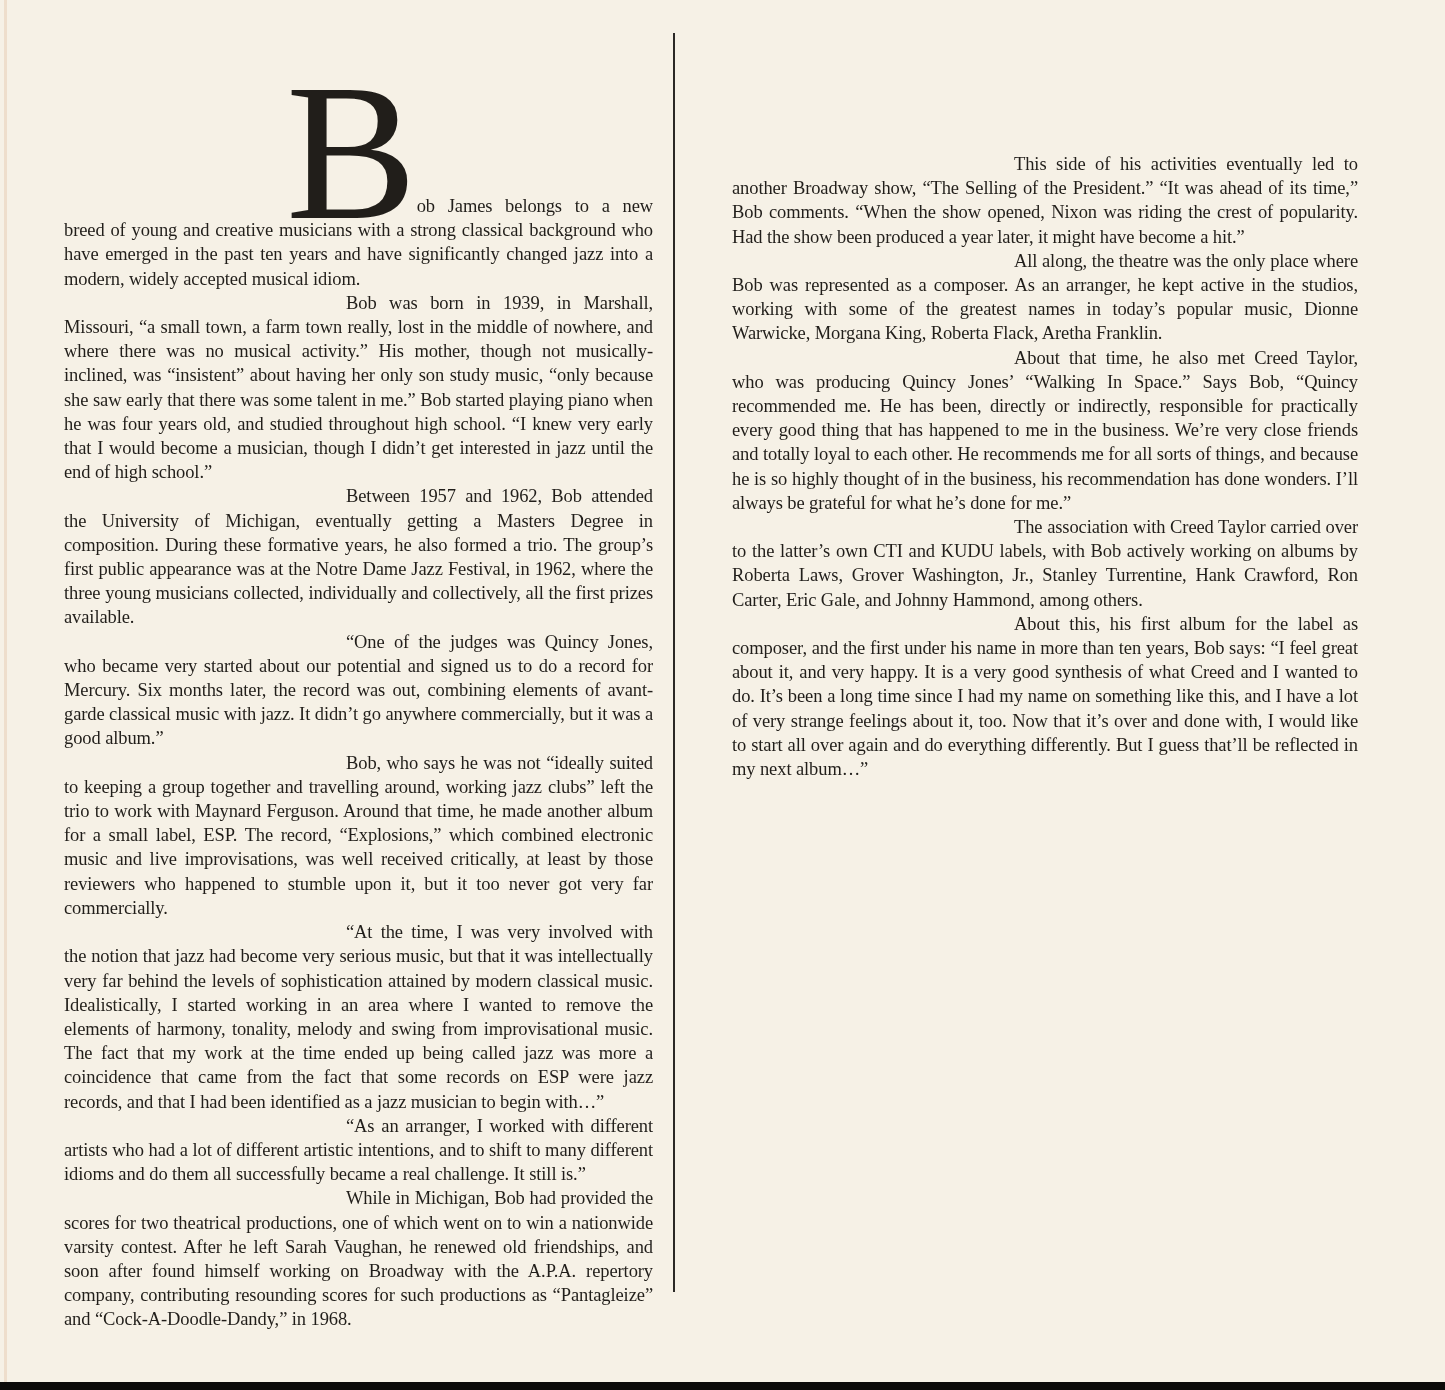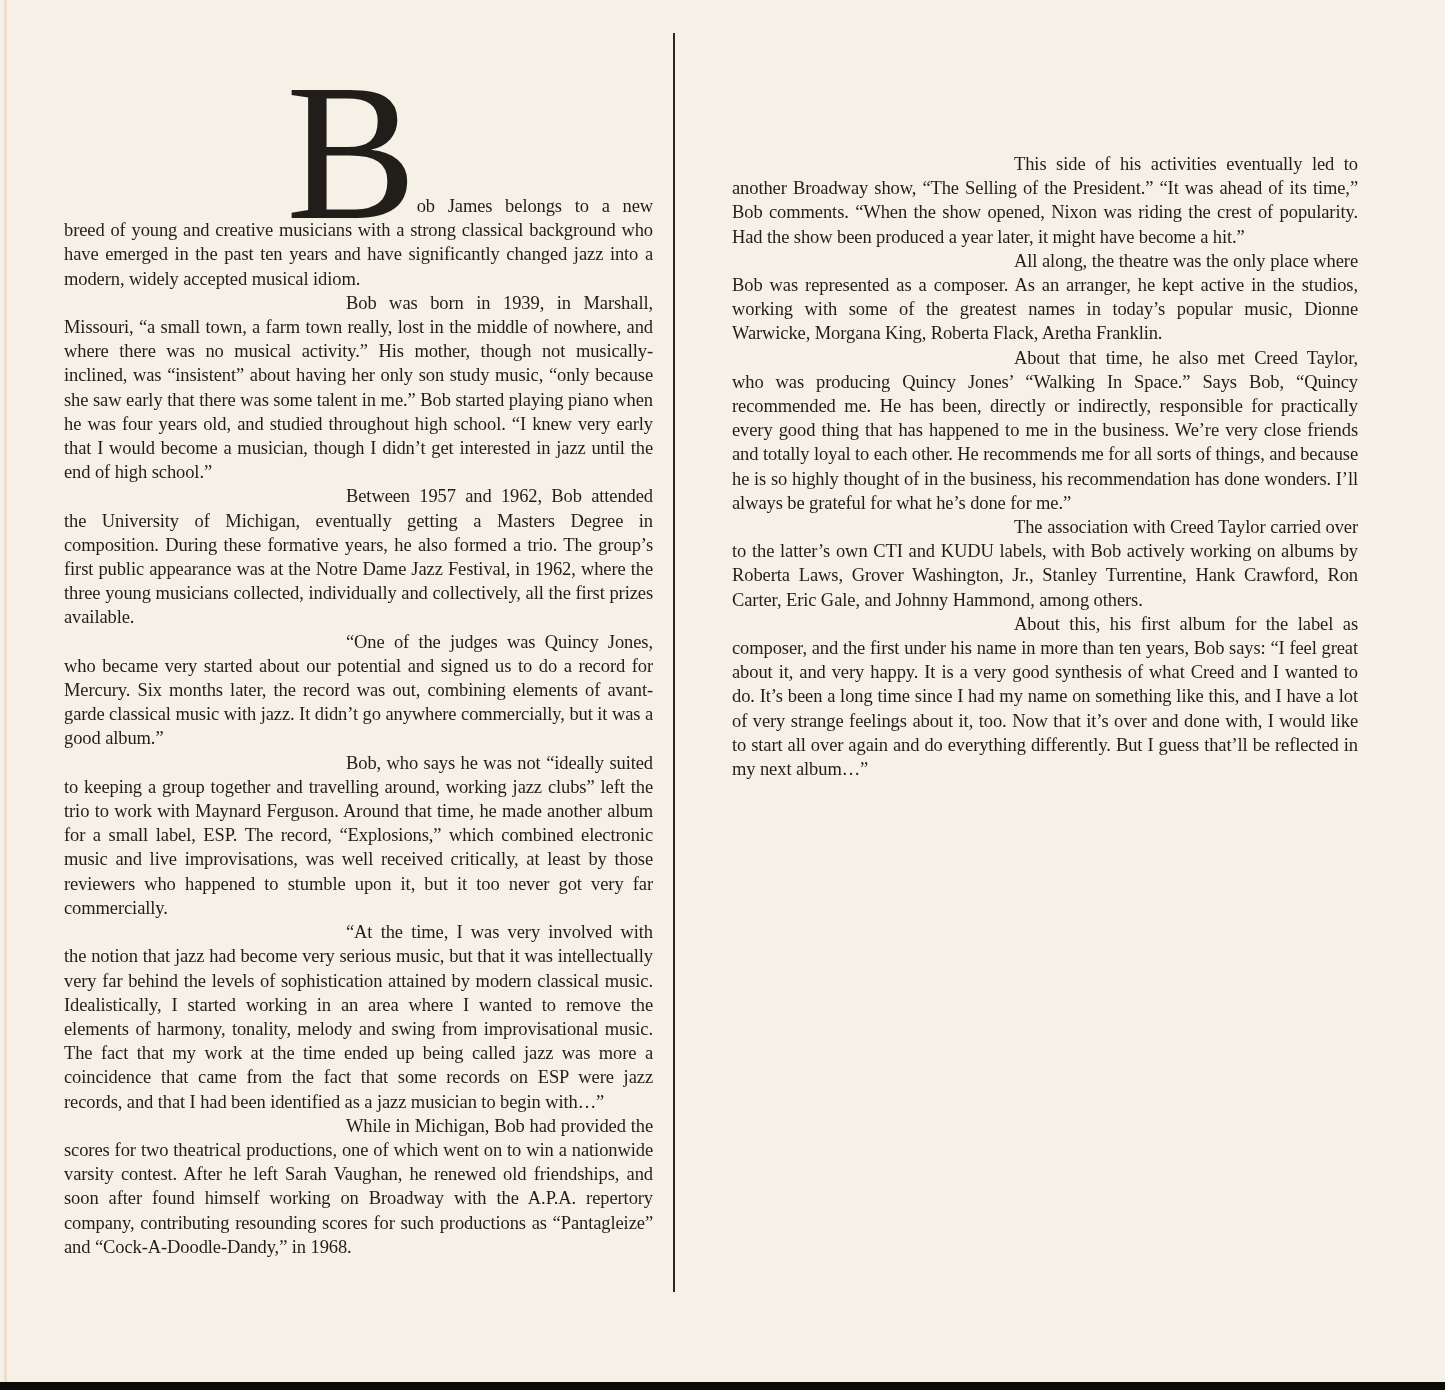--- a/index.html
+++ b/index.html
@@ -84,20 +84,21 @@
 
   <div class="crease-left"></div>
 
   <div class="col col-left">
     <p class="para first"><span class="dropcap">B</span><span>ob James belongs to a new breed of young and creative musicians with a strong classical background who have emerged in the past ten years and have significantly changed jazz into a modern, widely accepted musical idiom.</span></p>
     <p class="para">Bob was born in 1939, in Marshall, Missouri, “a small town, a farm town really, lost in the middle of nowhere, and where there was no musical activity.” His mother, though not musically-inclined, was “insistent” about having her only son study music, “only because she saw early that there was some talent in me.” Bob started playing piano when he was four years old, and studied throughout high school. “I knew very early that I would become a musician, though I didn’t get interested in jazz until the end of high school.”</p>
     <p class="para">Between 1957 and 1962, Bob attended the University of Michigan, eventually getting a Masters Degree in composition. During these formative years, he also formed a trio. The group’s first public appearance was at the Notre Dame Jazz Festival, in 1962, where the three young musicians collected, individually and collectively, all the first prizes available.</p>
     <p class="para">“One of the judges was Quincy Jones, who became very started about our potential and signed us to do a record for Mercury. Six months later, the record was out, combining elements of avant-garde classical music with jazz. It didn’t go anywhere commercially, but it was a good album.”</p>
     <p class="para">Bob, who says he was not “ideally suited to keeping a group together and travelling around, working jazz clubs” left the trio to work with Maynard Ferguson. Around that time, he made another album for a small label, ESP. The record, “Explosions,” which combined electronic music and live improvisations, was well received critically, at least by those reviewers who happened to stumble upon it, but it too never got very far commercially.</p>
     <p class="para">“At the time, I was very involved with the notion that jazz had become very serious music, but that it was intellectually very far behind the levels of sophistication attained by modern classical music. Idealistically, I started working in an area where I wanted to remove the elements of harmony, tonality, melody and swing from improvisational music. The fact that my work at the time ended up being called jazz was more a coincidence that came from the fact that some records on ESP were jazz records, and that I had been identified as a jazz musician to begin with…”</p>
+    <p class="para">“As an arranger, I worked with different artists who had a lot of different artistic intentions, and to shift to many different idioms and do them all successfully became a real challenge. It still is.”</p>
     <p class="para">While in Michigan, Bob had provided the scores for two theatrical productions, one of which went on to win a nationwide varsity contest. After he left Sarah Vaughan, he renewed old friendships, and soon after found himself working on Broadway with the A.P.A. repertory company, contributing resounding scores for such productions as “Pantagleize” and “Cock-A-Doodle-Dandy,” in 1968.</p>
   </div>
 
   <div class="divider"></div>
 
   <div class="col col-right">
     <p class="para">This side of his activities eventually led to another Broadway show, “The Selling of the President.” “It was ahead of its time,” Bob comments. “When the show opened, Nixon was riding the crest of popularity. Had the show been produced a year later, it might have become a hit.”</p>
     <p class="para">All along, the theatre was the only place where Bob was represented as a composer. As an arranger, he kept active in the studios, working with some of the greatest names in today’s popular music, Dionne Warwicke, Morgana King, Roberta Flack, Aretha Franklin.</p>
     <p class="para">About that time, he also met Creed Taylor, who was producing Quincy Jones’ “Walking In Space.” Says Bob, “Quincy recommended me. He has been, directly or indirectly, responsible for practically every good thing that has happened to me in the business. We’re very close friends and totally loyal to each other. He recommends me for all sorts of things, and because he is so highly thought of in the business, his recommendation has done wonders. I’ll always be grateful for what he’s done for me.”</p>
     <p class="para">The association with Creed Taylor carried over to the latter’s own CTI and KUDU labels, with Bob actively working on albums by Roberta Laws, Grover Washington, Jr., Stanley Turrentine, Hank Crawford, Ron Carter, Eric Gale, and Johnny Hammond, among others.</p>

